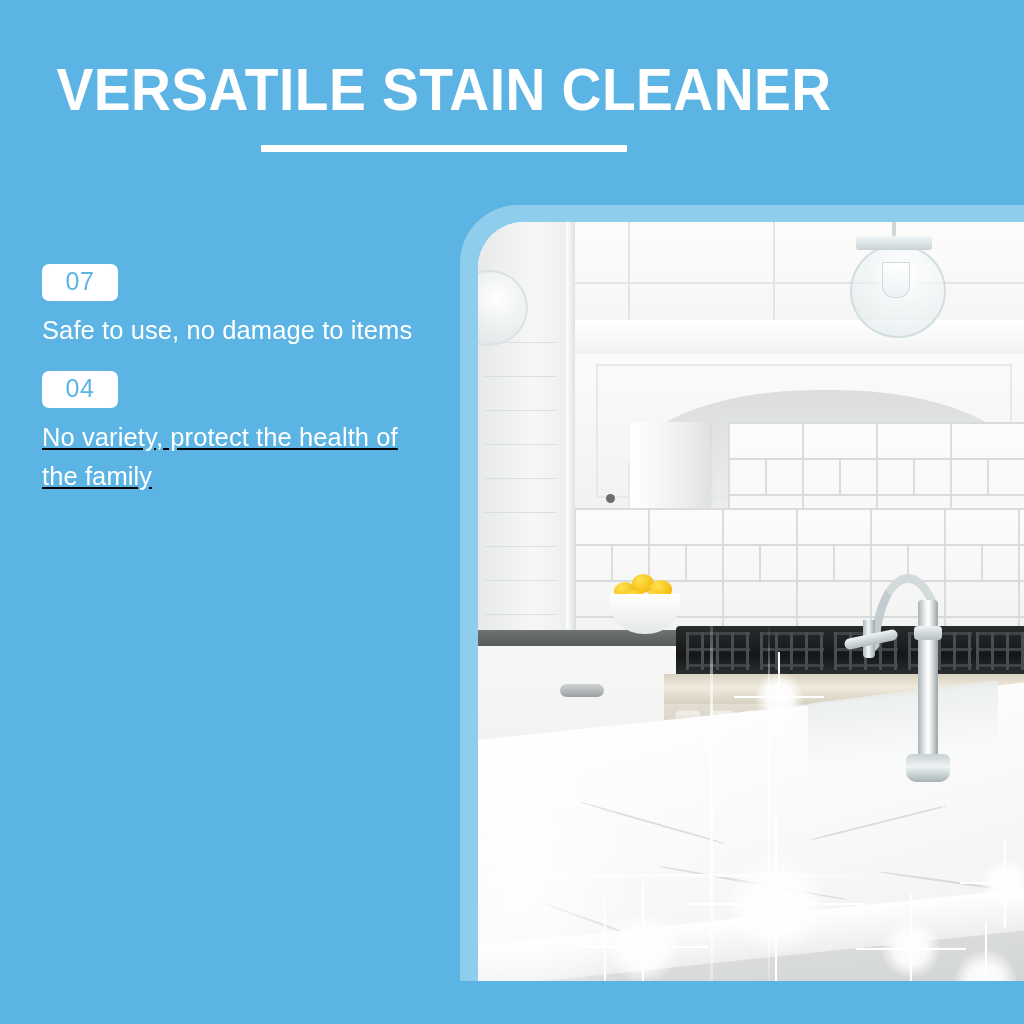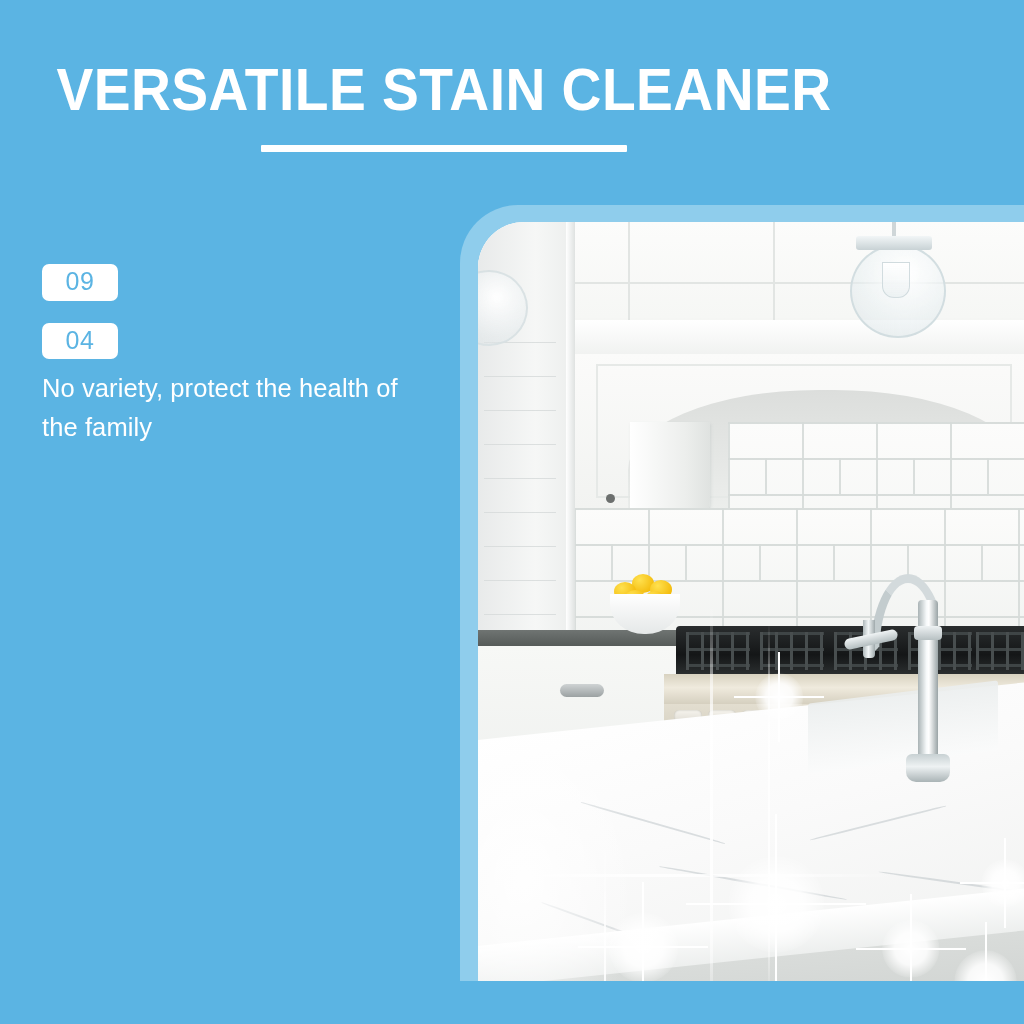--- a/index.html
+++ b/index.html
@@ -53,21 +53,21 @@
   
   .features {
     position: absolute;
     left: 42px;
     top: 264px;
     width: 400px;
   }
   .feature {
     margin-bottom: 22px;
   }
-  .feature:last-child { margin-bottom: 0; }
+  .feature:last-child { margin-bottom: 0; text-decoration: underline; }
 
   .badge {
     display: inline-block;
     min-width: 52px;
     padding: 4px 12px 5px 12px;
     background: #ffffff;
     border-radius: 7px;
     color: #5bb4e3;
     font-size: 25px;
     font-weight: normal;
@@ -434,21 +434,22 @@
   <div class="title-block">
     <div class="poster-title">VERSATILE STAIN CLEANER</div>
     <div class="title-rule"></div>
   </div>
 
   <div class="features">
 
 
 
     <div class="feature">
-      <div class="badge">09</div>
+      <div class="badge">07</div>
+      <div class="feature-text">Safe to use, no damage to items</div>
     </div>
 
     <div class="feature">
       <div class="badge">04</div>
       <div class="feature-text">No variety, protect the health of the family</div>
     </div>
 
   </div>
 
   <div class="photo-frame"></div>

